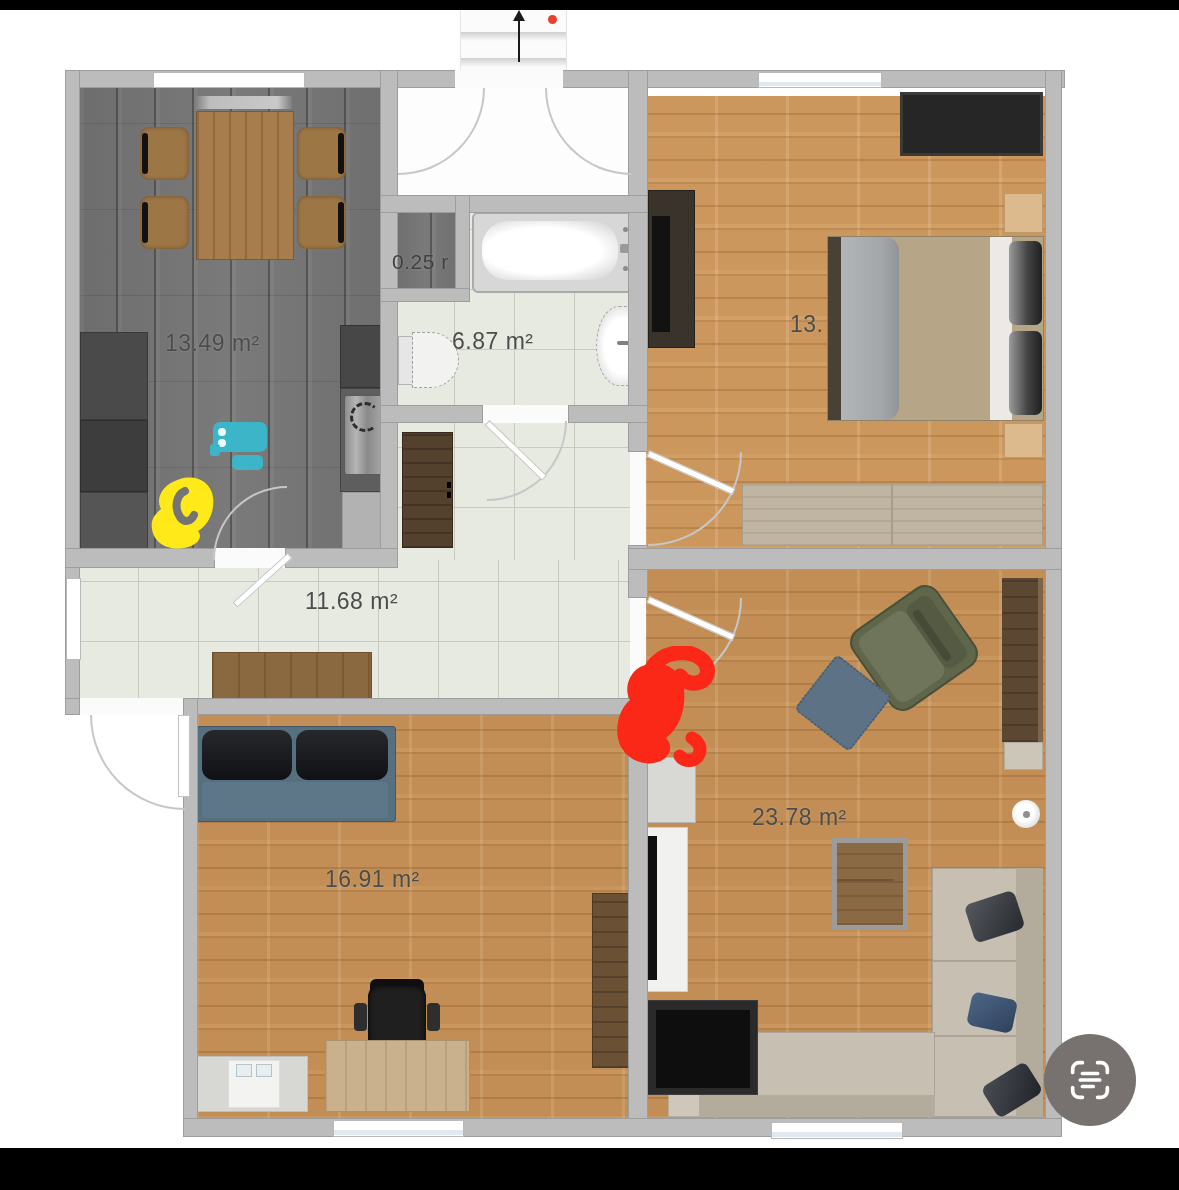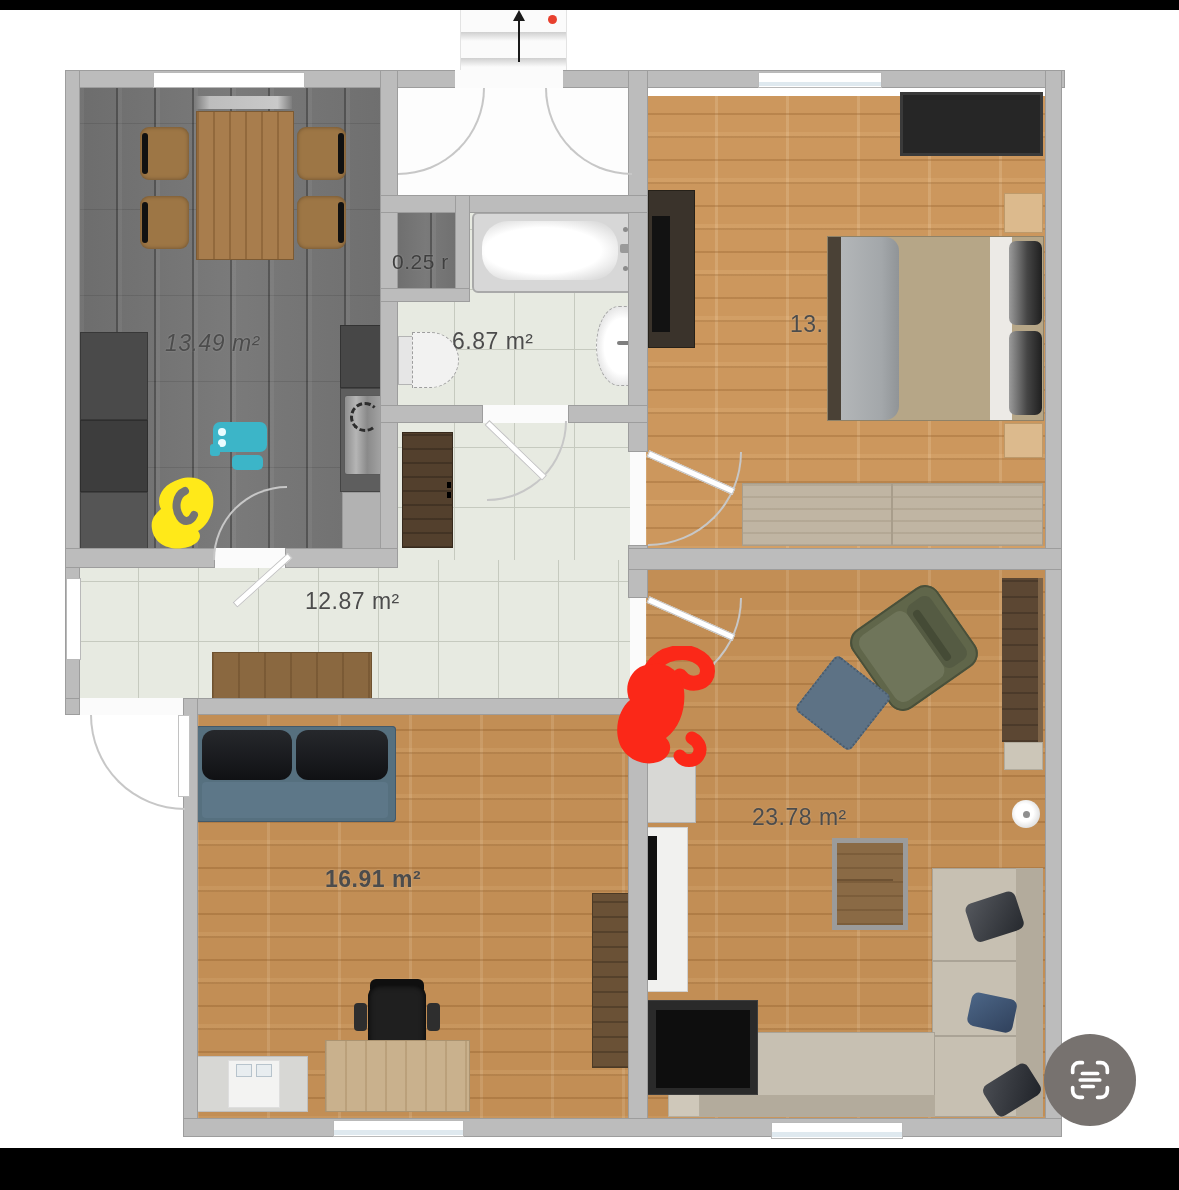--- a/index.html
+++ b/index.html
@@ -245,26 +245,26 @@
   <div class="leaf" style="left:216px;top:552px;width:72px;height:5px;transform:rotate(-42deg);transform-origin:right center;"></div>
   <div class="arc br" style="left:487px;top:421px;width:78px;height:78px;"></div>
   <div class="leaf" style="left:487px;top:419px;width:78px;height:5px;transform:rotate(44deg);transform-origin:left center;"></div>
   <div class="arc br" style="left:648px;top:452px;width:92px;height:92px;"></div>
   <div class="leaf" style="left:648px;top:450px;width:92px;height:5px;transform:rotate(24deg);transform-origin:left center;"></div>
   <div class="arc br" style="left:648px;top:598px;width:92px;height:92px;"></div>
   <div class="leaf" style="left:648px;top:596px;width:92px;height:5px;transform:rotate(24deg);transform-origin:left center;"></div>
   <div class="arc bl" style="left:90px;top:715px;width:93px;height:93px;"></div>
   <div class="leaf" style="left:178px;top:715px;width:10px;height:80px;"></div>
 
-  <div class="room-label" style="left:165px;top:330px;font-style:italic;">13.49 m²</div>
+  <div class="room-label" style="left:165px;top:330px;">13.49 m²</div>
   <div class="room-label" style="left:392px;top:250px;font-size:21px;color:#3f3f3f;">0.25 r</div>
   <div class="room-label" style="left:452px;top:328px;">6.87 m²</div>
-  <div class="room-label" style="left:305px;top:588px;">12.87 m²</div>
+  <div class="room-label" style="left:305px;top:588px;">11.68 m²</div>
   <div class="room-label" style="left:790px;top:311px;">13.</div>
-  <div class="room-label" style="left:325px;top:866px;font-weight:bold;">16.91 m²</div>
+  <div class="room-label" style="left:325px;top:866px;">16.91 m²</div>
   <div class="room-label" style="left:752px;top:804px;">23.78 m²</div>
 
   <svg class="abs" style="left:148px;top:474px;" width="78" height="80" viewBox="0 0 78 80">
     <path d="M32,5 C48,0 63,8 65,23 C67,38 60,51 50,57 C55,63 50,70 40,73 C22,78 6,70 4,55 C2,44 9,39 13,35 C8,26 12,11 32,5 Z" fill="#ffe919"></path>
     <path d="M37,17 C28,21 26,34 32,43 C36,49 43,48 46,41" fill="none" stroke="#747474" stroke-width="8" stroke-linecap="round"></path>
   </svg>
 
   <div class="abs" style="left:210px;top:422px;width:60px;height:52px;">
     <div class="abs" style="left:3px;top:0;width:54px;height:30px;background:#3cb5c8;border-radius:7px;"></div>
     <div class="abs" style="left:8px;top:6px;width:8px;height:8px;border-radius:50%;background:#eafcff;"></div>

